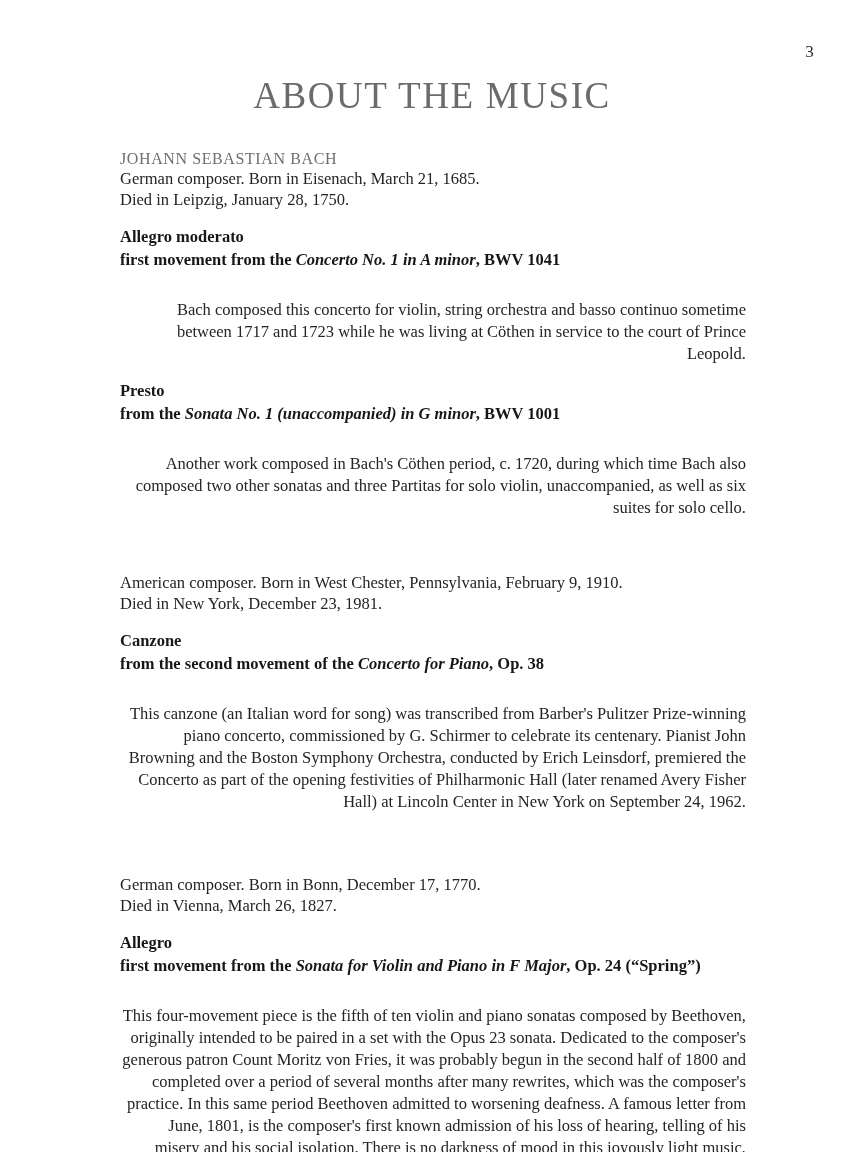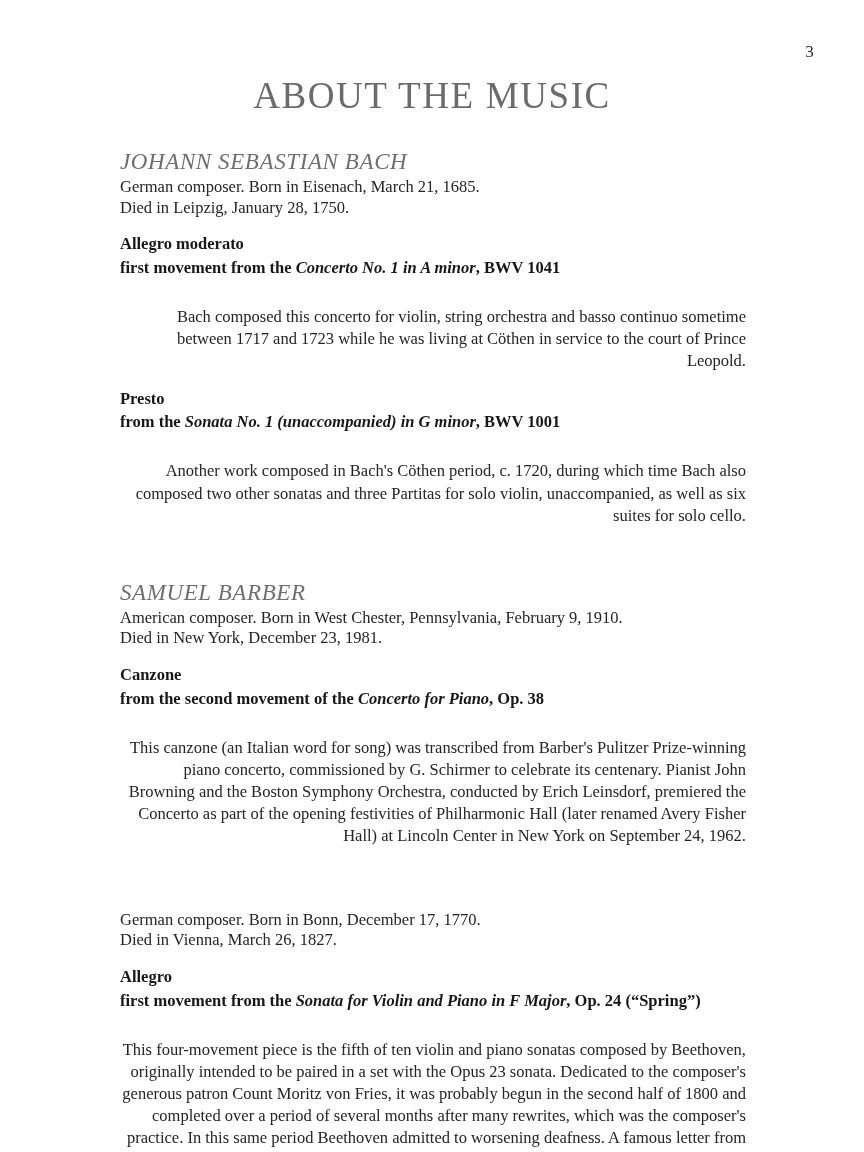--- a/index.html
+++ b/index.html
@@ -39,27 +39,26 @@
   .content {
     position: absolute;
     left: 120px;
     top: 150px;
     width: 626px;
   }
   .composer-block {
     margin-bottom: 0;
   }
   .composer-name {
-    font-size: 23px;
+    font-size: 16px;
     letter-spacing: 0.6px;
     color: #6e6e6e;
     line-height: 1.08;
     margin: 0 0 2px 0;
     font-weight: normal;
-    font-style: italic;
   }
   .composer-bio {
     font-size: 16.5px;
     color: #242424;
     line-height: 1.26;
     margin: 0;
   }
   .movement {
     margin-top: 14px;
   }
@@ -117,21 +116,20 @@
       <div class="movement">
         <p class="movement-tempo">Presto</p>
         <p class="movement-source"><span>from the </span><i>Sonata No. 1 (unaccompanied) in G minor</i><span>, BWV 1001</span></p>
       </div>
       <p class="note">Another work composed in Bach's Cöthen period, c. 1720, during which time Bach also composed two other sonatas and three Partitas for solo violin, unaccompanied, as well as six suites for solo cello.</p>
     </div>
 
     <div class="gap-section"></div>
 
     <div class="composer-block">
-      <h2 class="composer-name">SAMUEL BARBER</h2>
       <p class="composer-bio">
         <span>American composer. Born in West Chester, Pennsylvania, February 9, 1910.</span><br>
         <span>Died in New York, December 23, 1981.</span>
       </p>
 
       <div class="movement">
         <p class="movement-tempo">Canzone</p>
         <p class="movement-source"><span>from the second movement of the </span><i>Concerto for Piano</i><span>, Op. 38</span></p>
       </div>
       <p class="note">This canzone (an Italian word for song) was transcribed from Barber's Pulitzer Prize-winning piano concerto, commissioned by G. Schirmer to celebrate its centenary. Pianist John Browning and the Boston Symphony Orchestra, conducted by Erich Leinsdorf, premiered the Concerto as part of the opening festivities of Philharmonic Hall (later renamed Avery Fisher Hall) at Lincoln Center in New York on September 24, 1962.</p>

